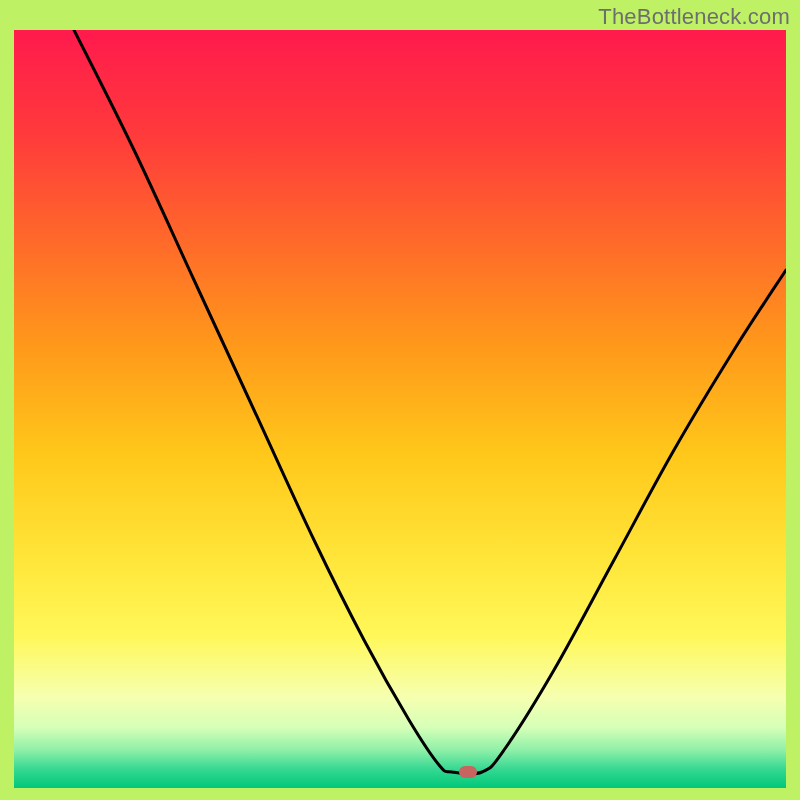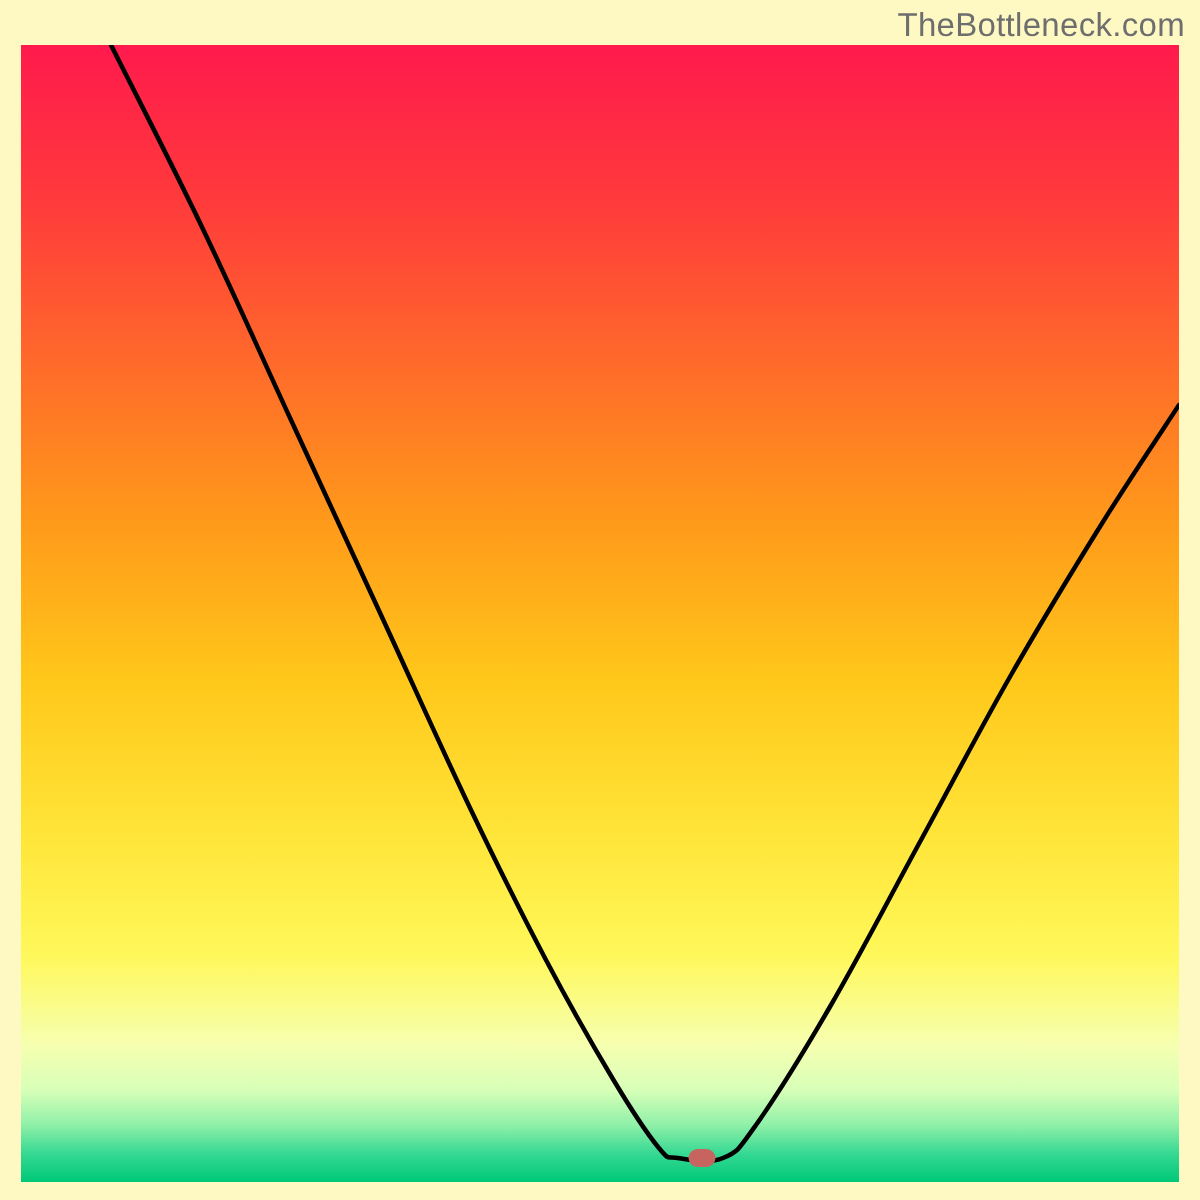--- a/index.html
+++ b/index.html
@@ -1,21 +1,21 @@
 <!DOCTYPE html>
 <html><head>
 <meta charset="utf-8">
 <style>
   * { margin: 0; padding: 0; box-sizing: border-box; }
   html, body { width: 800px; height: 800px; overflow: hidden; background: #000; }
   .frame {
     position: relative;
     width: 800px;
     height: 800px;
-    background: #fef9c3;
+    background: #bef264;
   }
   .watermark {
     position: absolute;
     top: 4px;
     right: 10px;
     font-family: Arial, Helvetica, sans-serif;
     font-size: 22px;
     color: #6e6e6e;
     font-weight: 500;
     letter-spacing: 0.2px;

